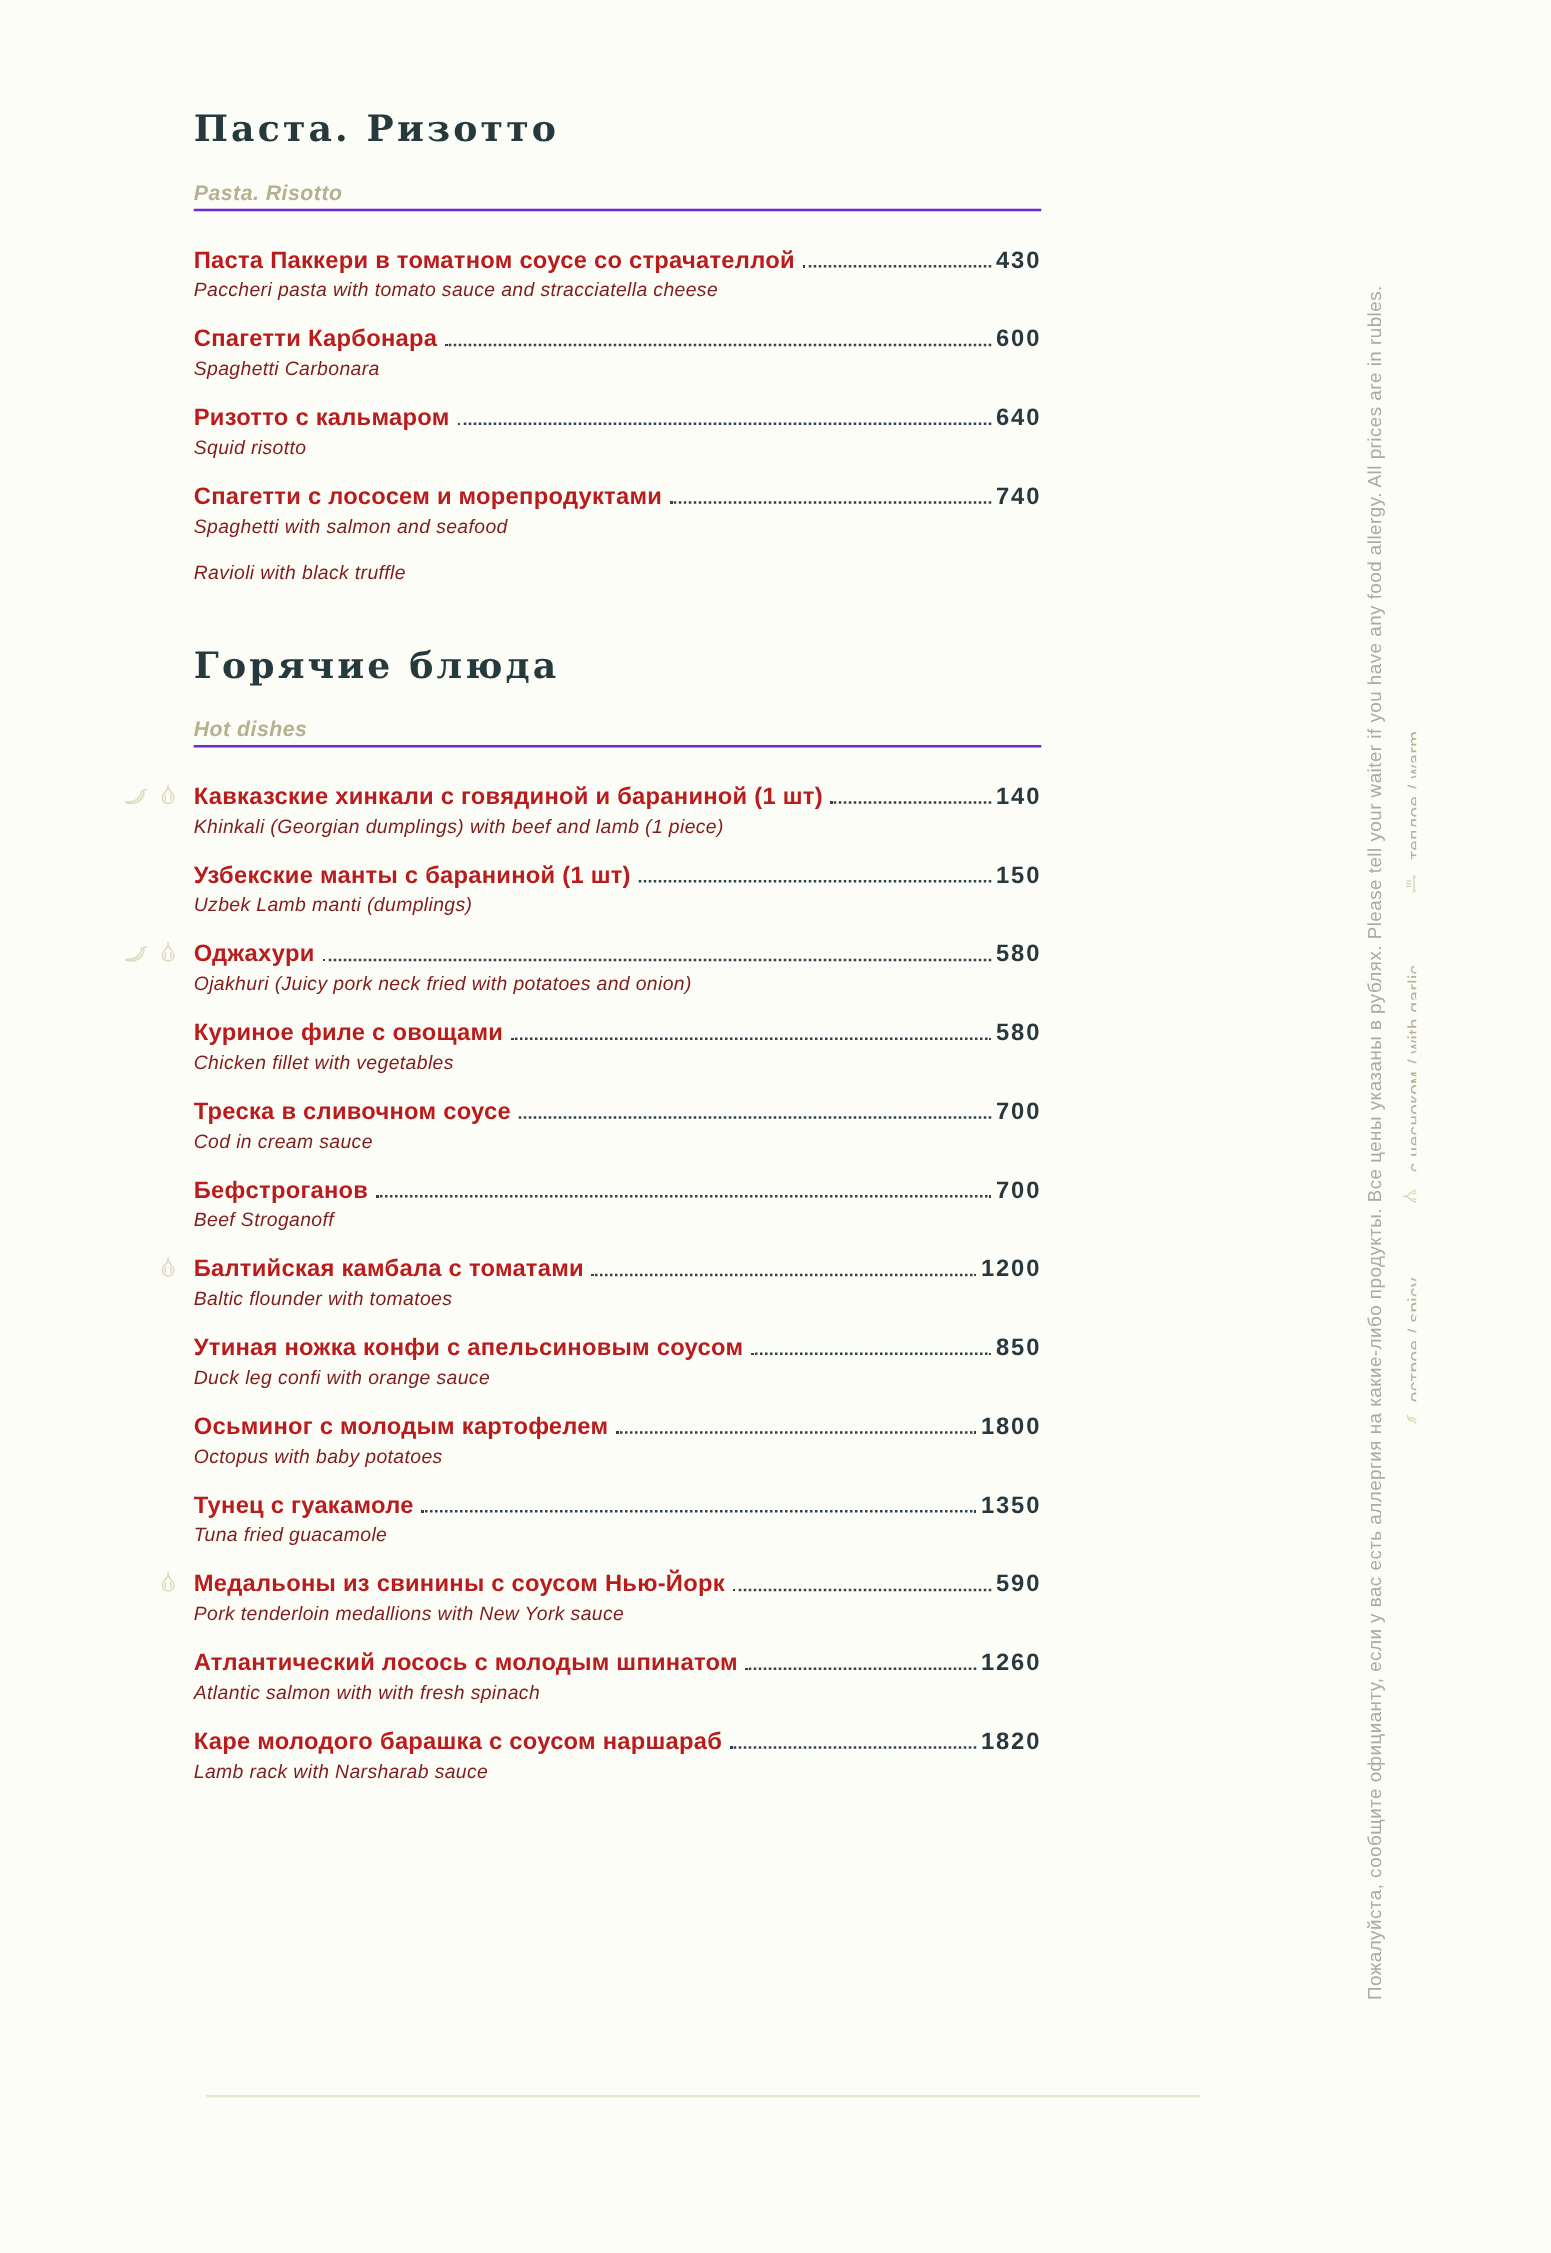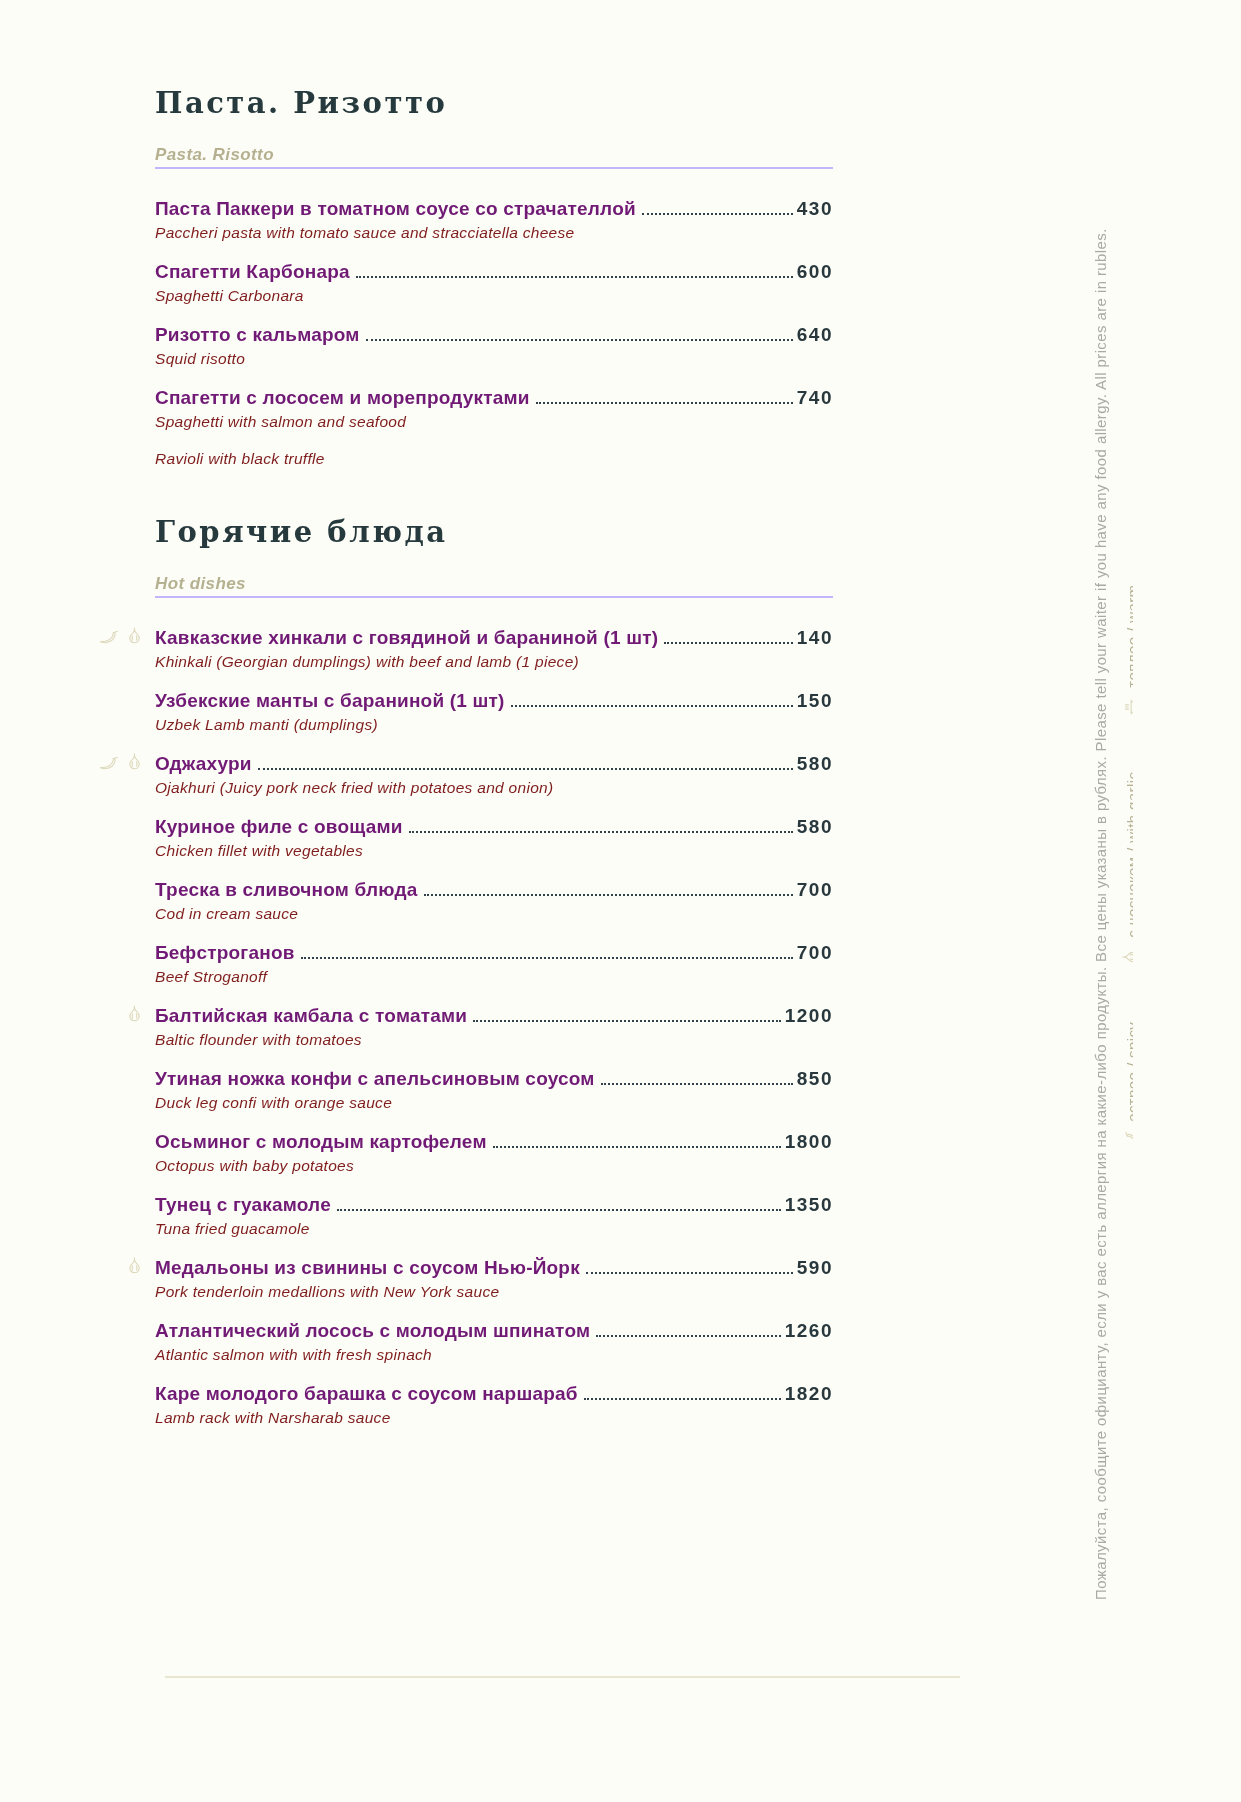--- a/index.html
+++ b/index.html
@@ -2,27 +2,27 @@
 <html><head>
 <meta charset="utf-8">
 <style>
   html,body{margin:0;padding:0;background:#fdfdf8;}
   .page{position:relative;width:1133px;height:1802px;background:#fdfdf8;
         font-family:"Liberation Sans",sans-serif;overflow:hidden;}
   .content{position:absolute;left:155px;top:86px;width:678px;}
 
   h1.sec-title{font-family:"DejaVu Serif",serif;font-weight:600;font-size:29px;
         letter-spacing:2.5px;color:#26393d;margin:0 0 24px 0;line-height:35px;}
-  .subtitle{border-bottom:2px solid #c4b5fd;padding-bottom:2px;margin-bottom:27px;
+  .subtitle{border-bottom:2px solid #6d28d9;padding-bottom:2px;margin-bottom:27px;
         font-style:italic;font-weight:bold;font-size:17px;letter-spacing:.4px;color:#b5b190;}
   .sec2{margin-top:46px;}
 
   .item{position:relative;margin-bottom:16px;}
   .line{display:flex;align-items:baseline;}
-  .nm{font-size:19px;font-weight:bold;color:#701a75;letter-spacing:.2px;
+  .nm{font-size:19px;font-weight:bold;color:#b91c1c;letter-spacing:.2px;
       line-height:25px;white-space:nowrap;}
   .dots{flex:1;border-bottom:2.6px dotted #31424a;margin:0 4px 5px 6px;min-width:20px;}
   .pr{font-size:19px;font-weight:600;color:#28383d;letter-spacing:1.5px;}
   .ds{font-size:15.5px;font-style:italic;color:#7f1d1d;letter-spacing:.3px;
       line-height:21px;margin-top:1px;}
 
   .icons{position:absolute;left:-68px;top:2px;width:58px;display:flex;
          justify-content:flex-end;gap:5px;}
   .mi{width:21px;height:21px;display:inline-block;}
   .mi svg,.licon svg{width:21px;height:21px;stroke:#dcd8ba;fill:none;
@@ -150,21 +150,21 @@
     <div class="line">
       <span class="nm">Куриное филе с овощами</span>
       <span class="dots"></span>
       <span class="pr">580</span>
     </div>
     <div class="ds">Chicken fillet with vegetables</div>
   </div>
           <div class="item">
     <div class="icons"></div>
     <div class="line">
-      <span class="nm">Треска в сливочном блюда</span>
+      <span class="nm">Треска в сливочном соусе</span>
       <span class="dots"></span>
       <span class="pr">700</span>
     </div>
     <div class="ds">Cod in cream sauce</div>
   </div>
           <div class="item">
     <div class="icons"></div>
     <div class="line">
       <span class="nm">Бефстроганов</span>
       <span class="dots"></span>

